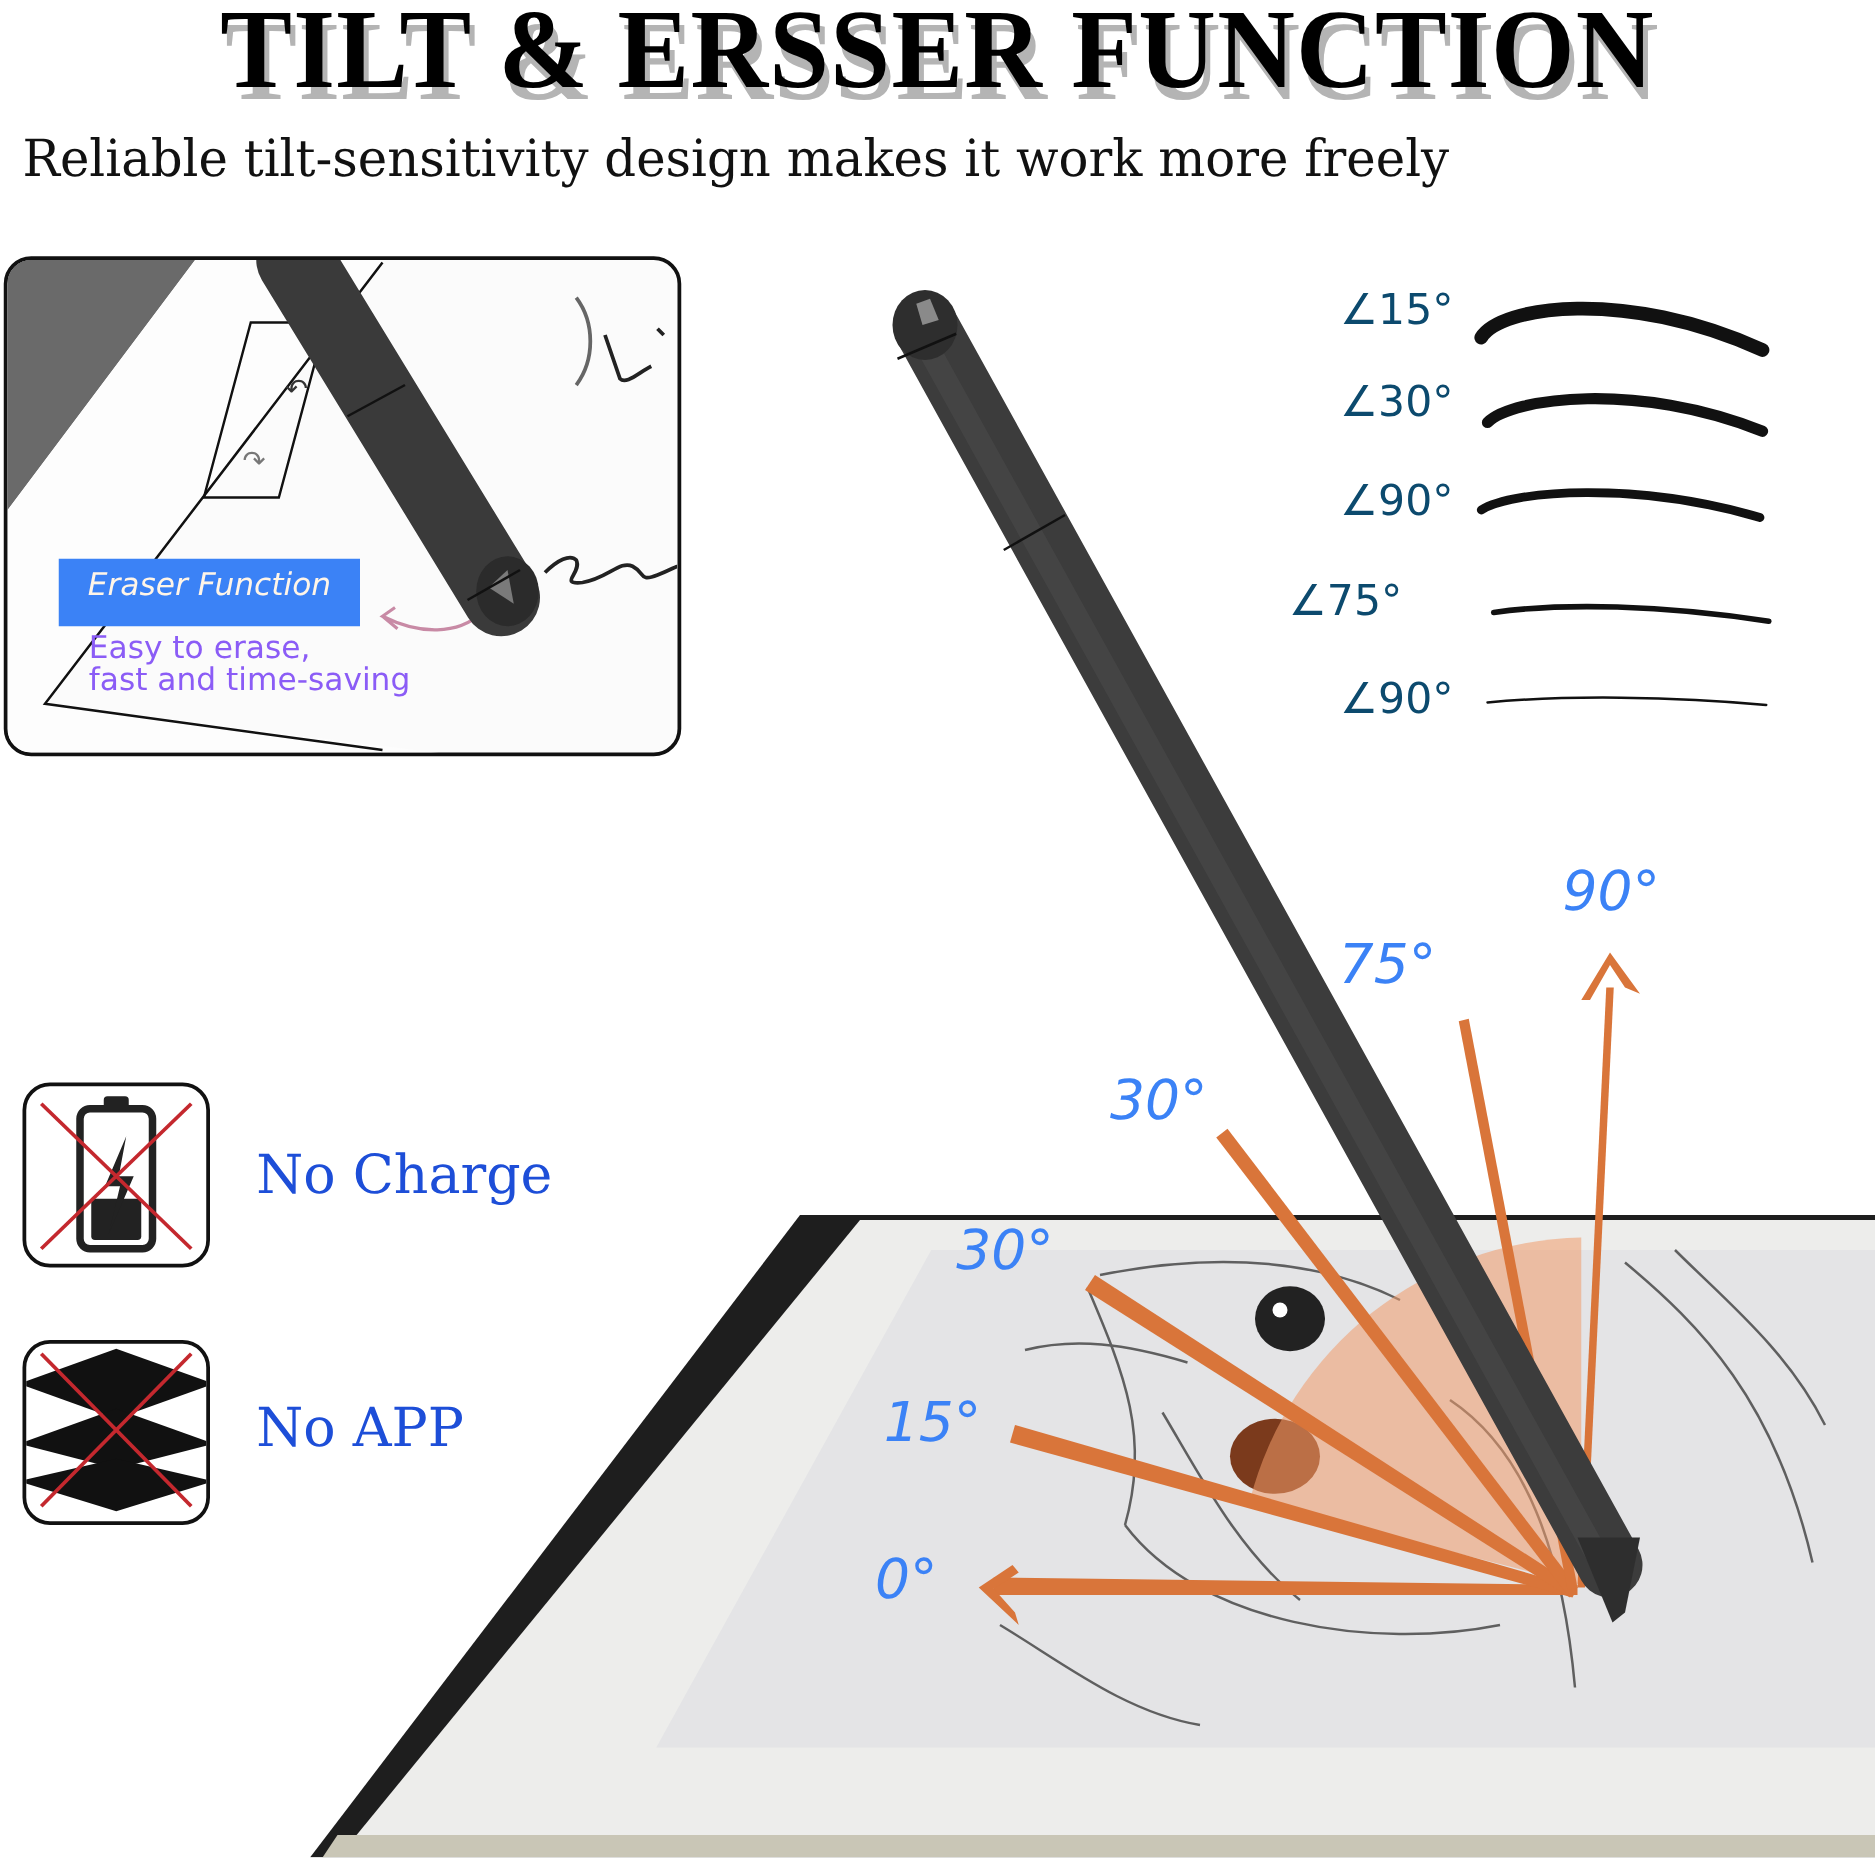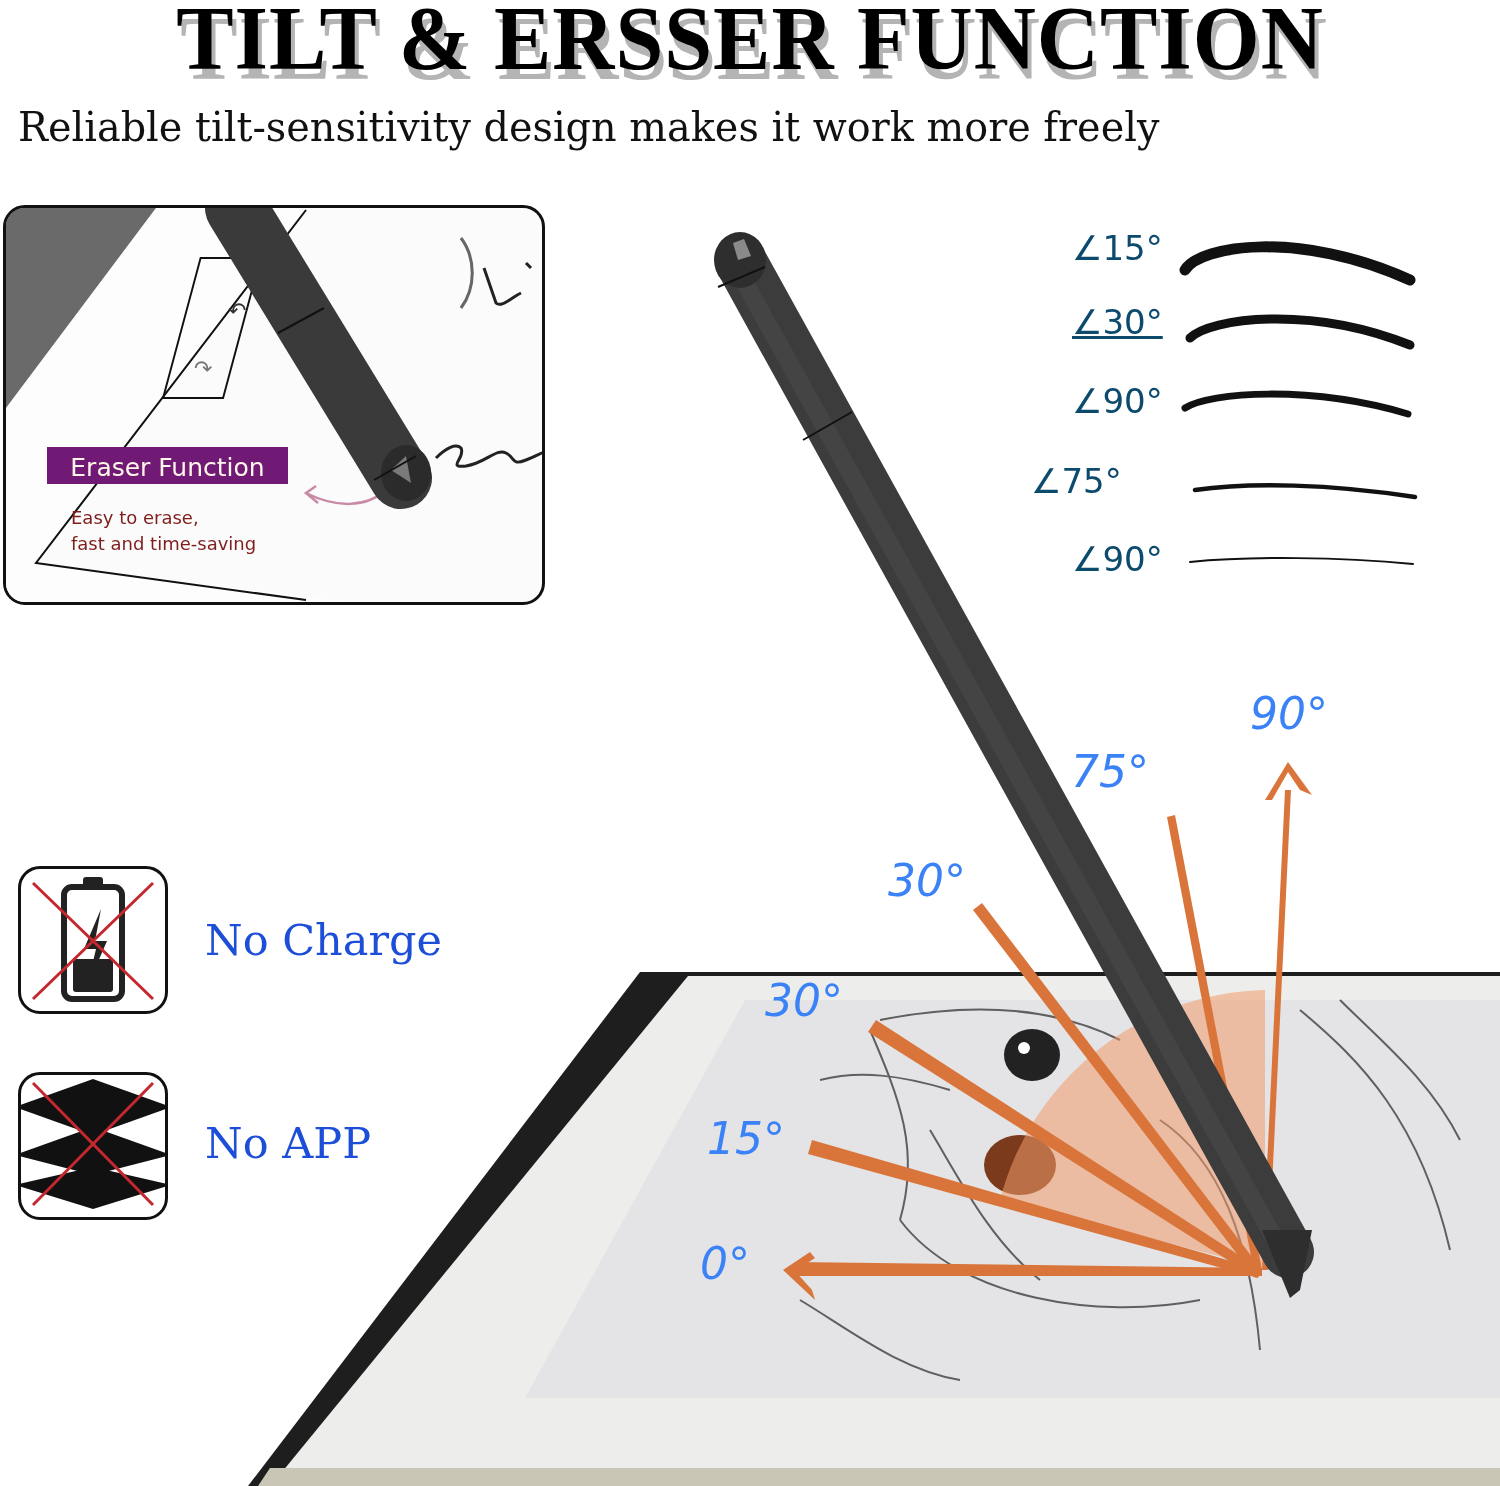--- a/index.html
+++ b/index.html
@@ -19,27 +19,27 @@
     position: absolute; left: 18px; top: 103px; white-space: nowrap;
     font-family: "DejaVu Serif", serif; font-size: 41px; color: #111;
     transform: scaleX(0.97); transform-origin: left;
   }
   .inset {
     position: absolute; left: 3px; top: 205px; width: 536px; height: 394px;
     border: 3px solid #111; border-radius: 22px; overflow: hidden; background: #fbfbfb;
   }
   .inset svg { position: absolute; left: 0; top: 0; }
   .eraser-badge {
-    position: absolute; left: 47px; top: 447px; width: 241px; height: 37px;
-    background: #701a75; color: #fff5e8; font-family: "DejaVu Sans", sans-serif;
-    font-size: 25px; line-height: 41px; text-align: center;
+    position: absolute; left: 47px; top: 447px; width: 241px; height: 54px;
+    background: #3b82f6; color: #fff5e8; font-family: "DejaVu Sans", sans-serif;
+    font-size: 25px; line-height: 41px; text-align: center; font-style: italic;
   }
   .eraser-desc {
-    position: absolute; left: 71px; top: 505px; color: #7f1d1d;
-    font-family: "DejaVu Sans", sans-serif; font-size: 18px; line-height: 26px;
+    position: absolute; left: 71px; top: 505px; color: #8b5cf6;
+    font-family: "DejaVu Sans", sans-serif; font-size: 25px; line-height: 26px;
   }
   .angle-label {
     position: absolute; font-family: "DejaVu Sans", sans-serif; font-size: 34px;
     color: #0c4a6e; white-space: nowrap;
   }
   .feature-icon {
     position: absolute; width: 150px; height: 148px;
     border: 3px solid #111; border-radius: 22px; background: #fff; box-sizing: border-box;
   }
   .feature-label {
@@ -125,21 +125,21 @@
     <line x1="368" y1="272" x2="410" y2="248" stroke="#111" stroke-width="2"></line>
   </svg>
 </div>
 <div class="eraser-badge">Eraser Function</div>
 <div class="eraser-desc">
   <div>Easy to erase,</div>
   <div>fast and time-saving</div>
 </div>
 
 <div class="angle-label" style="left:1072px; top:228px;">∠15°</div>
-<div class="angle-label" style="left:1072px; top:302px;text-decoration:underline;">∠30°</div>
+<div class="angle-label" style="left:1072px; top:302px;">∠30°</div>
 <div class="angle-label" style="left:1072px; top:381px;">∠90°</div>
 <div class="angle-label" style="left:1031px; top:461px;">∠75°</div>
 <div class="angle-label" style="left:1072px; top:539px;">∠90°</div>
 <svg class="scene" width="1500" height="600" viewBox="0 0 1500 600">
   <path d="M1185,270 C1200,245 1300,230 1410,280" stroke="#111" stroke-width="11" fill="none" stroke-linecap="round"></path>
   <path d="M1190,338 C1210,318 1310,305 1410,345" stroke="#111" stroke-width="9" fill="none" stroke-linecap="round"></path>
   <path d="M1185,408 C1210,392 1310,385 1408,414" stroke="#111" stroke-width="7" fill="none" stroke-linecap="round"></path>
   <path d="M1195,490 C1250,482 1330,484 1415,497" stroke="#111" stroke-width="4.5" fill="none" stroke-linecap="round"></path>
   <path d="M1190,562 C1250,556 1340,557 1413,564" stroke="#111" stroke-width="2" fill="none" stroke-linecap="round"></path>
 </svg>

